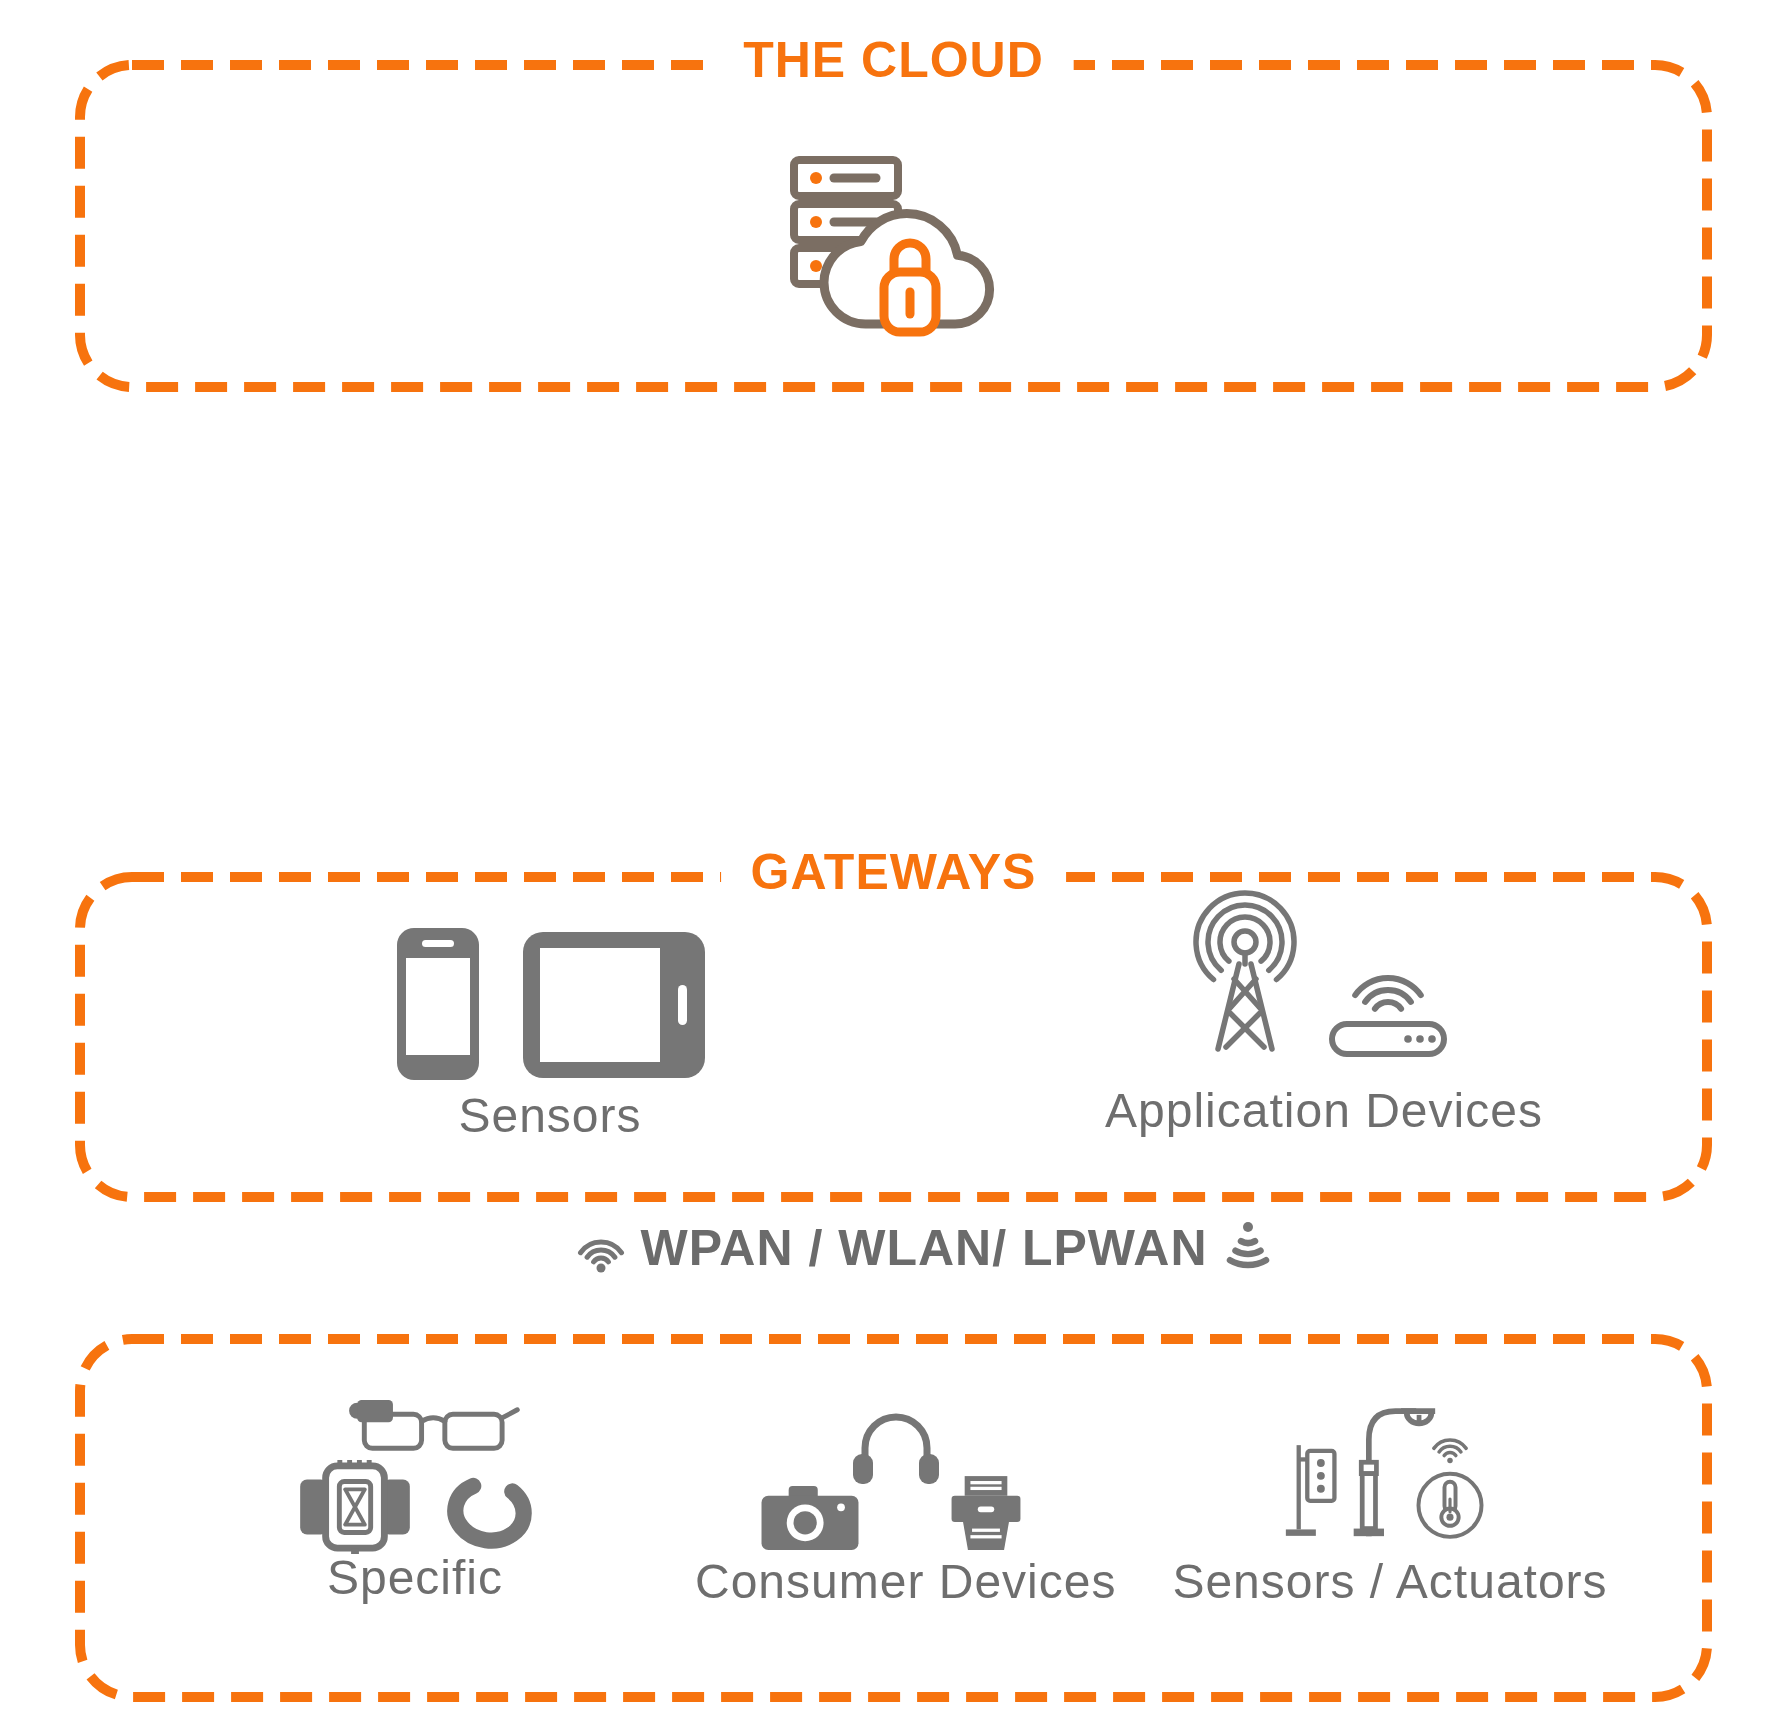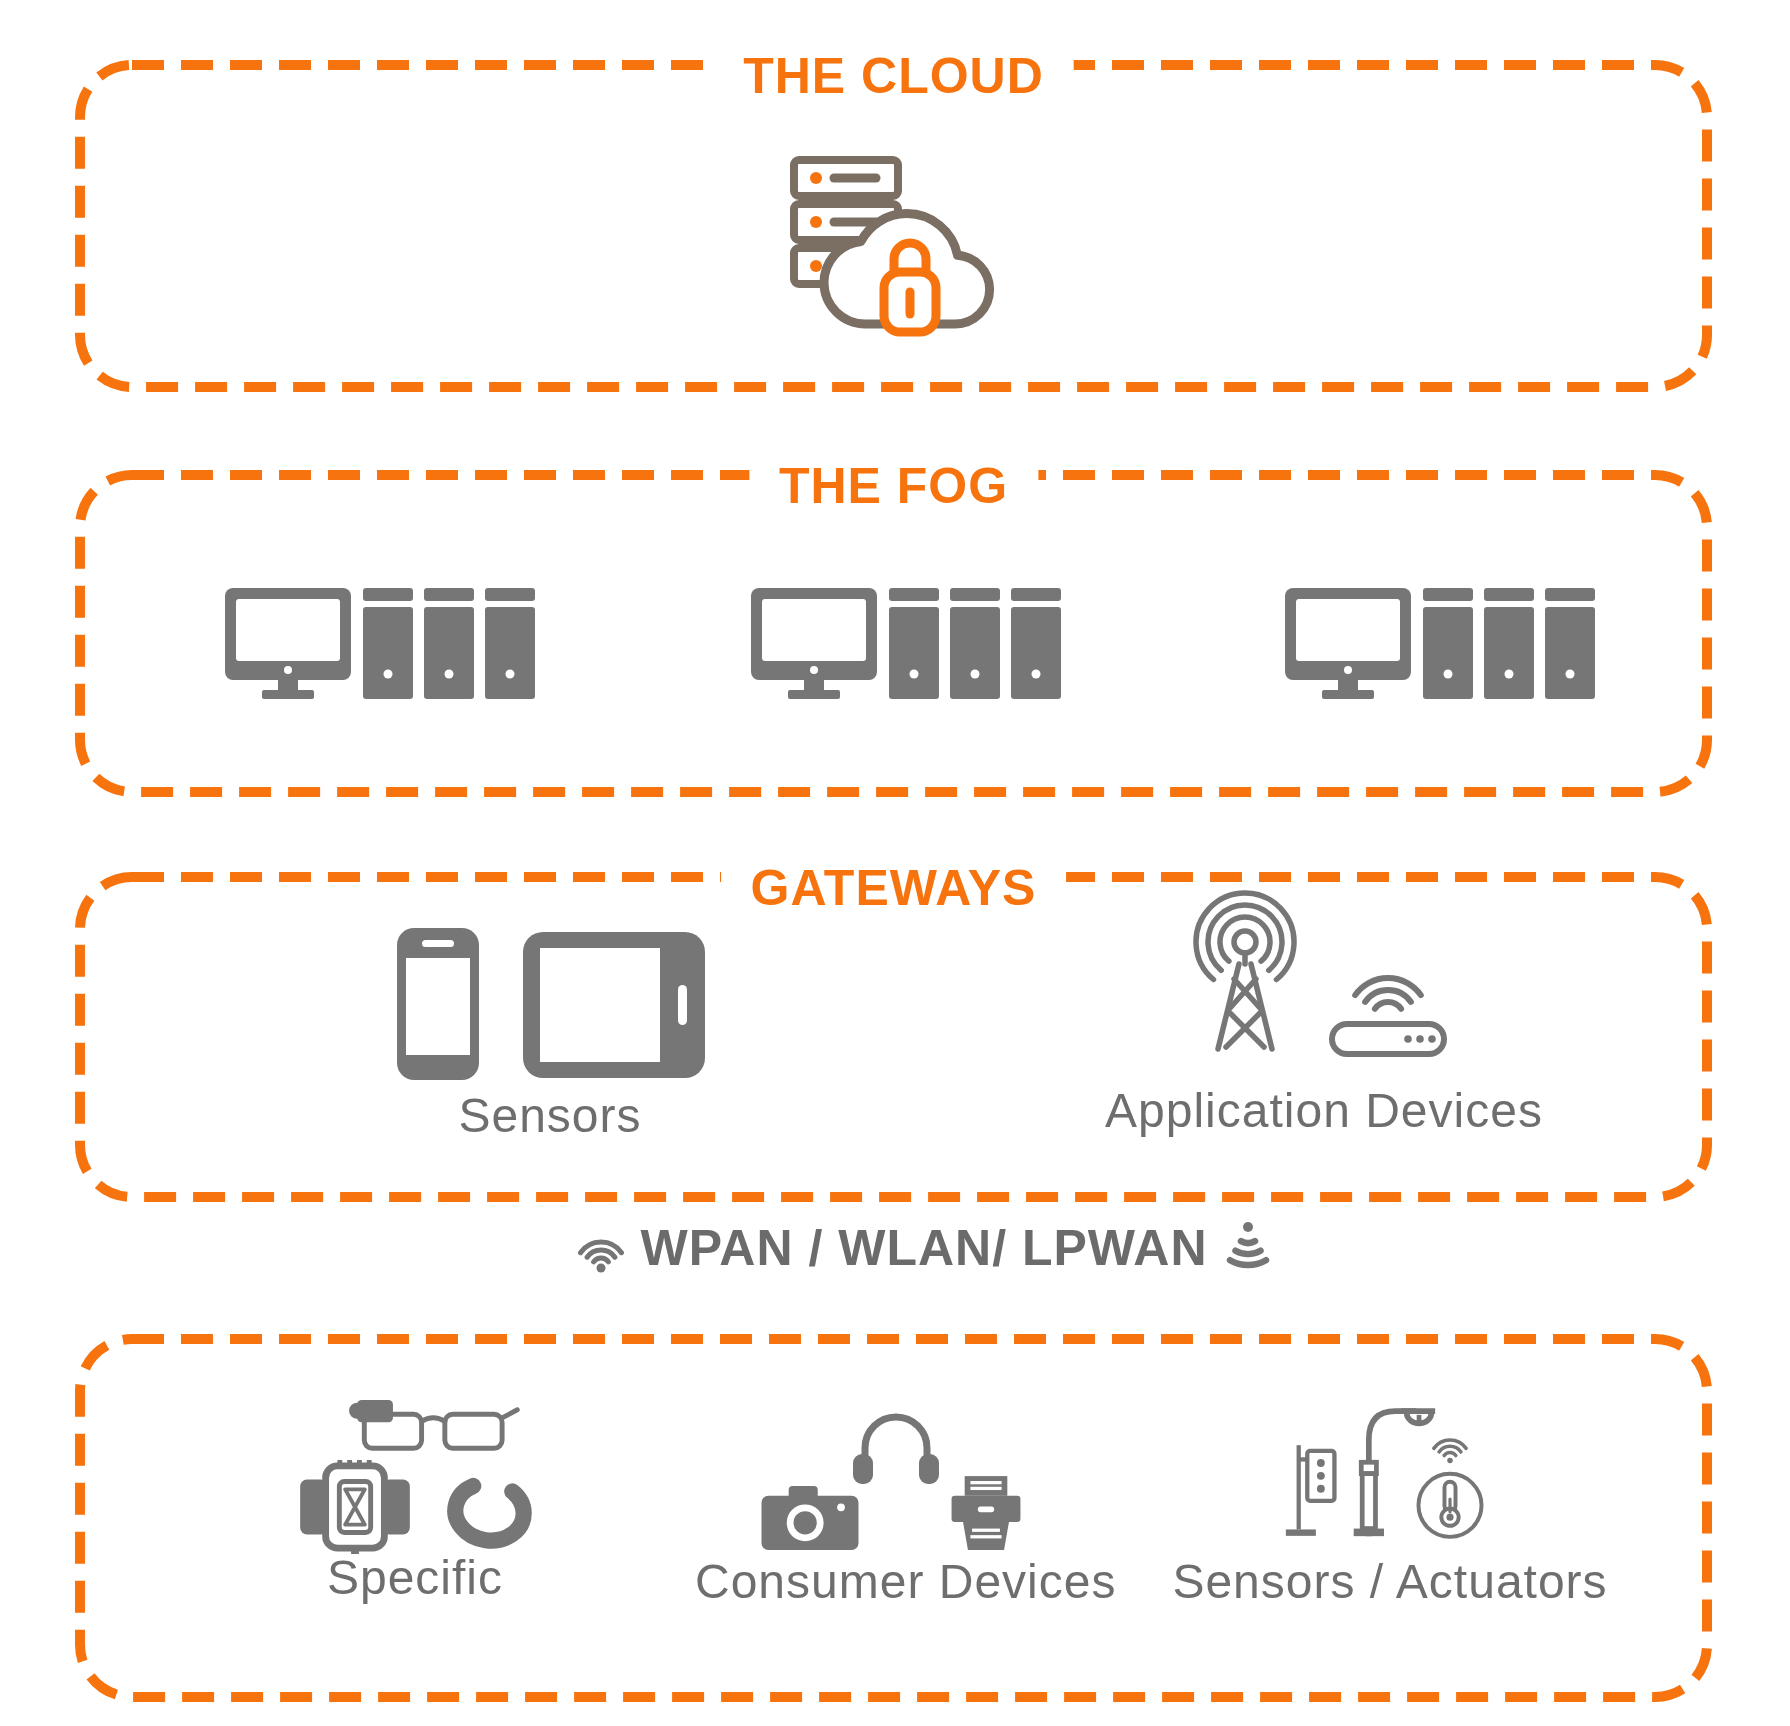--- a/index.html
+++ b/index.html
@@ -17,21 +17,21 @@
   .layer{position:absolute;left:75px;width:1637px}
   .layer-cloud{top:60px;height:332px}
   .layer-fog{top:470px;height:327px}
   .layer-gateways{top:872px;height:330px}
   .layer-iot{top:1334px;height:368px}
 
   .border-svg{position:absolute;left:0;top:0;width:100%;height:100%;overflow:visible}
   .border-svg rect{fill:none;stroke:var(--accent-orange);stroke-width:10;stroke-dasharray:32 17}
 
   .layer-title{
-    position:absolute;top:16px;left:50%;transform:translate(-50%,-50%);
+    position:absolute;top:0;left:50%;transform:translate(-50%,-50%);
     background:var(--background);padding:0 30px;white-space:nowrap;
     font:700 50px/1.1 "Liberation Sans",sans-serif;
     color:var(--accent-orange);letter-spacing:1px;
   }
 
   .abs{position:absolute}
   .ic{color:var(--icon-gray)}
   .ic-warm{color:var(--warm-gray)}
   svg{display:block;overflow:visible}
 
@@ -107,36 +107,20 @@
       </g>
 
       <g>
         <path d="M104 118 V103 A16 16 0 0 1 136 103 V118" fill="none" style="stroke:var(--accent-orange)" stroke-width="9"></path>
         <rect x="94" y="116" width="52" height="60" rx="16" fill="#fff" style="stroke:var(--accent-orange)" stroke-width="9"></rect>
         <line x1="120" y1="136" x2="120" y2="158" style="stroke:var(--accent-orange)" stroke-width="9" stroke-linecap="round"></line>
       </g>
     </svg>
   </div>
 
-  <div class="layer layer-fog">
-    <svg class="border-svg">
-        <rect x="5" y="5" width="1627" height="317" rx="52"></rect>
-      </svg>
-    <div class="layer-title">THE FOG</div>
-
-    <svg class="abs ic" style="left:150px;top:118px" width="320" height="112" viewBox="0 0 320 112">
-        <use href="#sym-workstation"></use>
-      </svg>
-    <svg class="abs ic" style="left:676px;top:118px" width="320" height="112" viewBox="0 0 320 112">
-        <use href="#sym-workstation"></use>
-      </svg>
-    <svg class="abs ic" style="left:1210px;top:118px" width="320" height="112" viewBox="0 0 320 112">
-        <use href="#sym-workstation"></use>
-      </svg>
-  </div>
 
   <div class="layer layer-gateways">
     <svg class="border-svg">
         <rect x="5" y="5" width="1627" height="320" rx="52"></rect>
       </svg>
     <div class="layer-title">GATEWAYS</div>
 
     <svg class="abs ic" style="left:322px;top:56px" width="82" height="152" viewBox="0 0 82 152">
       <rect x="0" y="0" width="82" height="152" rx="17" fill="currentColor"></rect>
       <rect x="9" y="30" width="64" height="97" fill="#fff"></rect>

